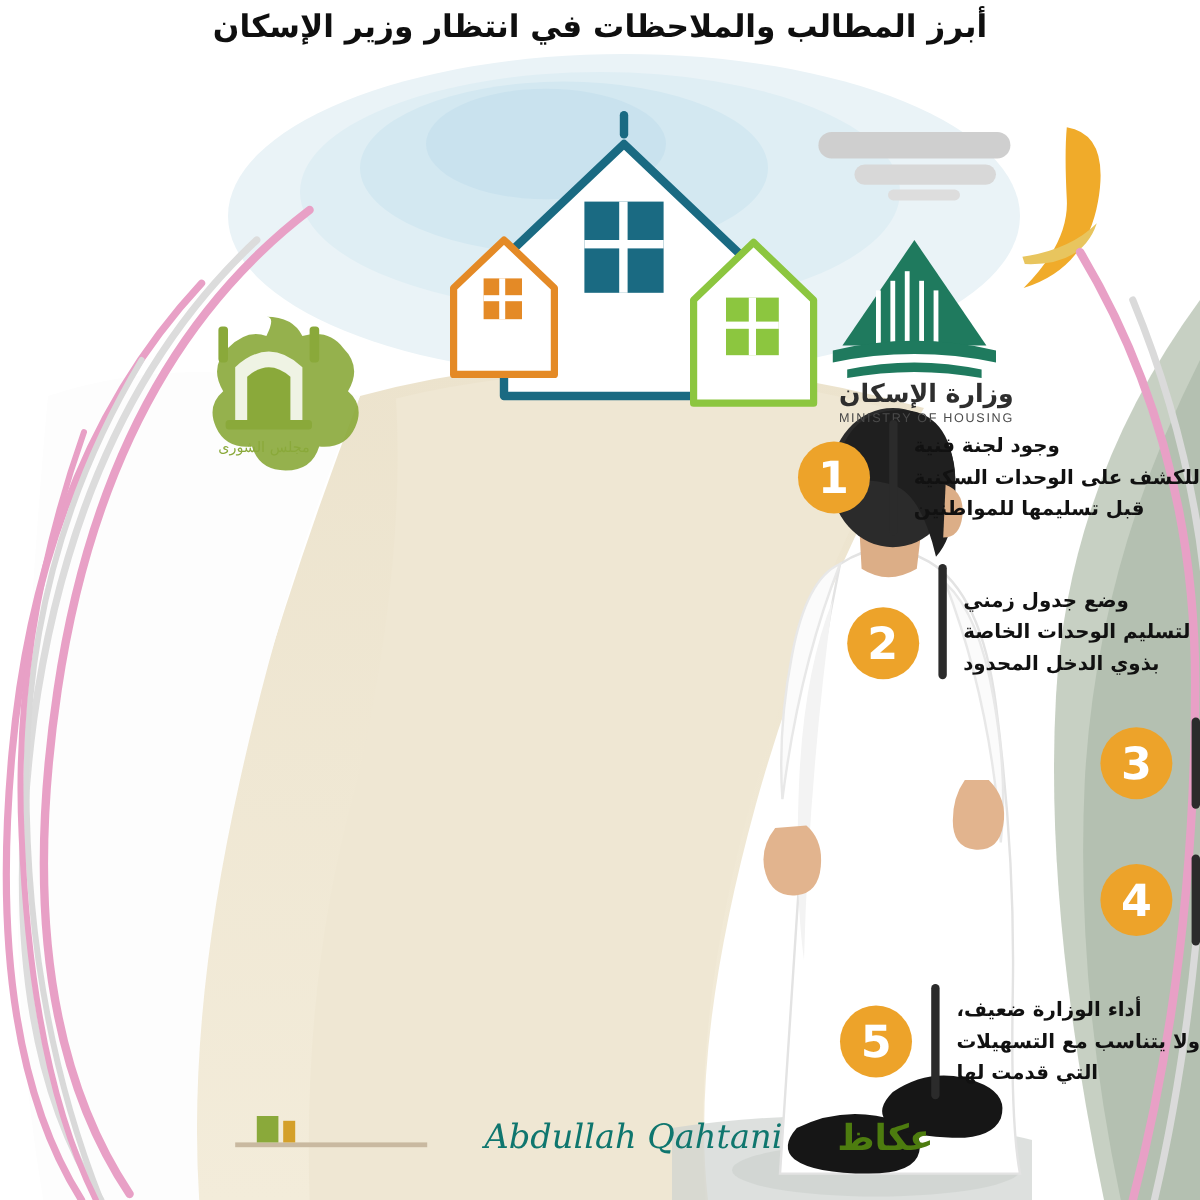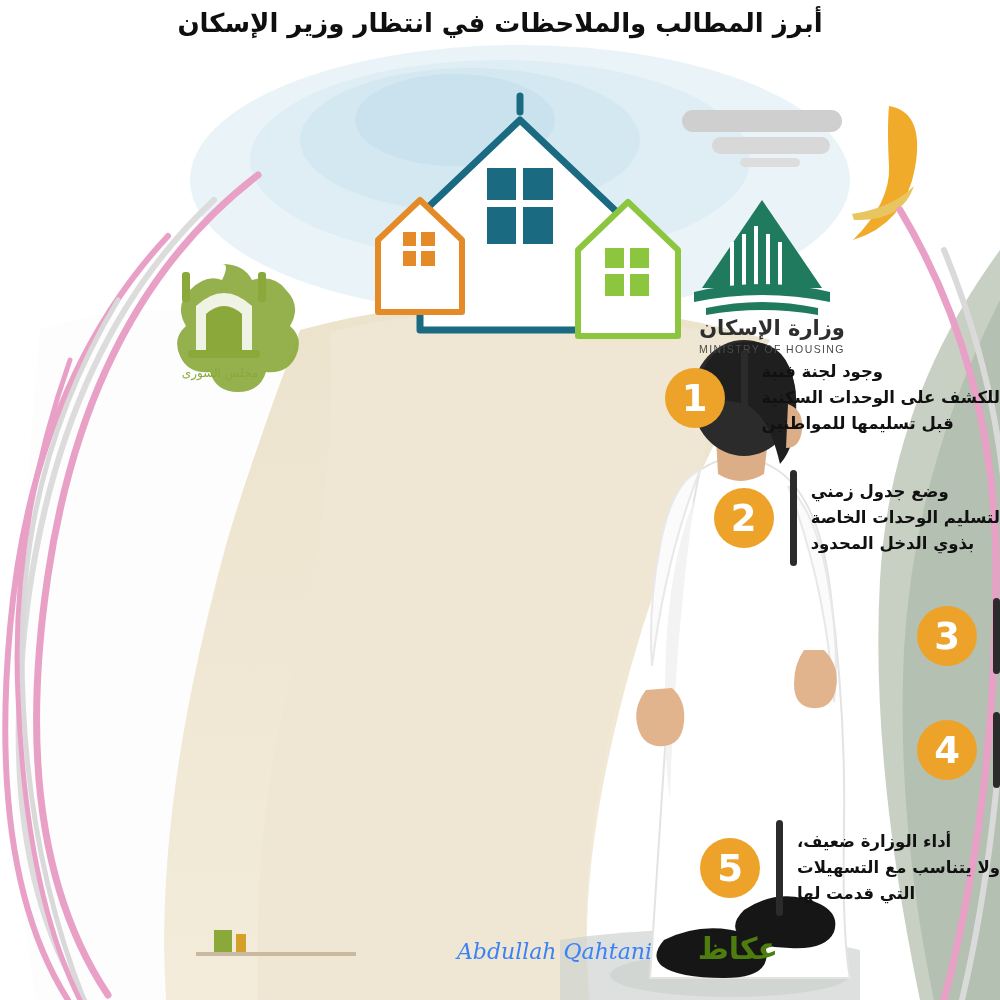--- a/index.html
+++ b/index.html
@@ -59,21 +59,21 @@
     font-family:"DejaVu Sans","Liberation Sans",sans-serif;
   }
 
   
   .okaz{position:absolute;bottom:34px;right:222px;width:118px;height:34px;}
   .okaz .okaz-word{
     font-size:30px;font-weight:bold;color:#4d7c0f;direction:rtl;line-height:34px;letter-spacing:-2px;
   }
   .credit{
     position:absolute;bottom:36px;right:348px;
-    font-size:22px;color:#3b82f6;font-style:italic;
+    font-size:28px;color:#0f766e;font-style:italic;
     font-family:"DejaVu Serif","Liberation Serif",serif;
     direction:ltr;
   }
 </style>
 </head>
 <body>
 
 <div class="stage">
 
   <svg class="bg-svg" viewBox="0 0 1000 1000">
@@ -216,21 +216,21 @@
   <div class="points">
 
     <div class="point" style="top:20px;right:0px;">
       <div class="pt-text">وجود لجنة فنية
 للكشف على الوحدات السكنية
 قبل تسليمها للمواطنين</div>
       <div class="pt-bar" style="height:96px;"></div>
       <div class="pt-circle">1</div>
     </div>
 
-    <div class="point" style="top:140px;right:0px;">
+    <div class="point" style="top:140px;right:8px;align-items:flex-end;">
       <div class="pt-text">وضع جدول زمني
 لتسليم الوحدات الخاصة
 بذوي الدخل المحدود</div>
       <div class="pt-bar" style="height:96px;"></div>
       <div class="pt-circle">2</div>
     </div>
 
     <div class="point" style="top:268px;right:0px;">
       <div class="pt-bar" style="height:76px;"></div>
       <div class="pt-circle">3</div>

